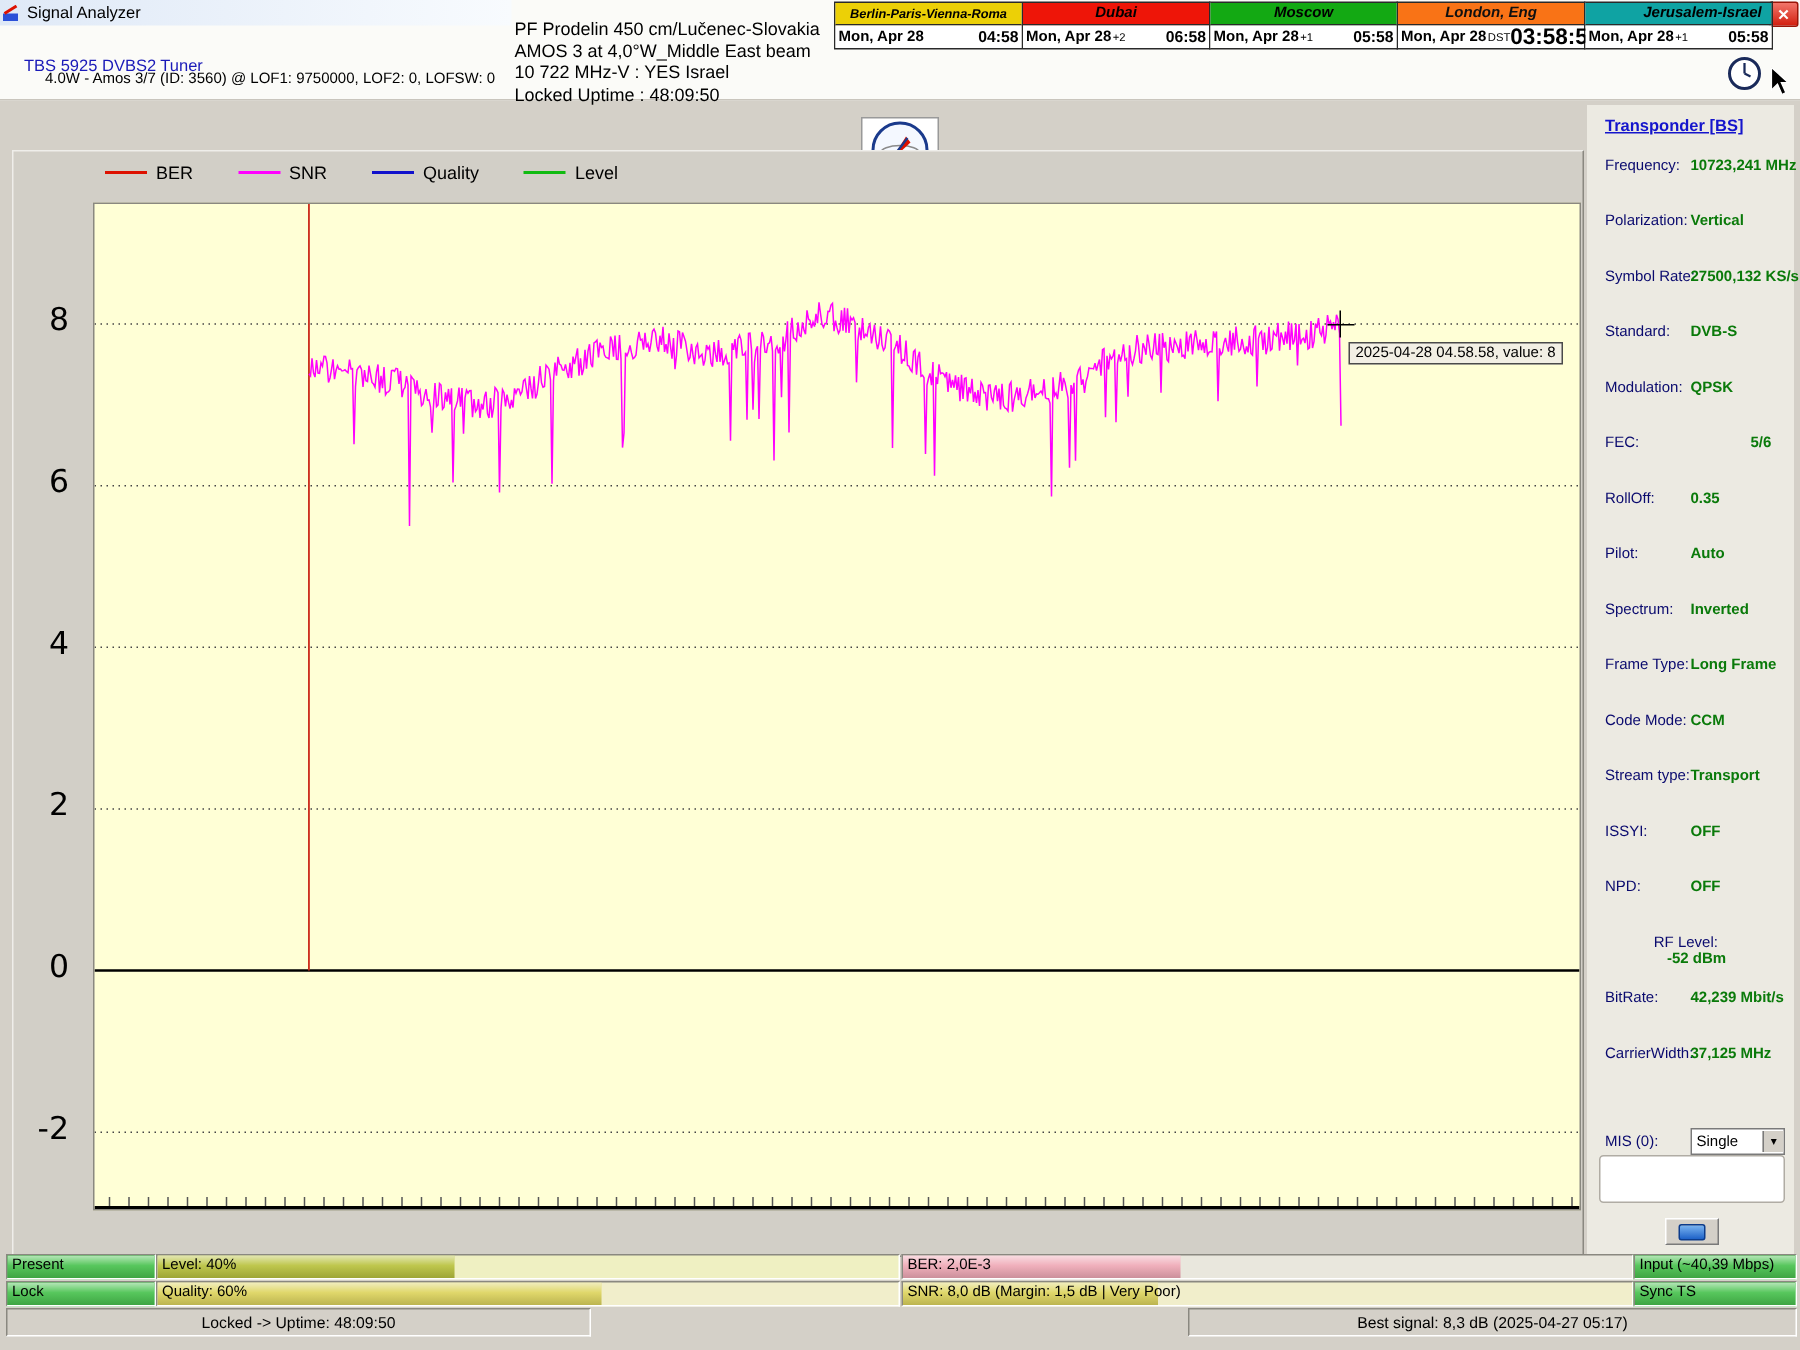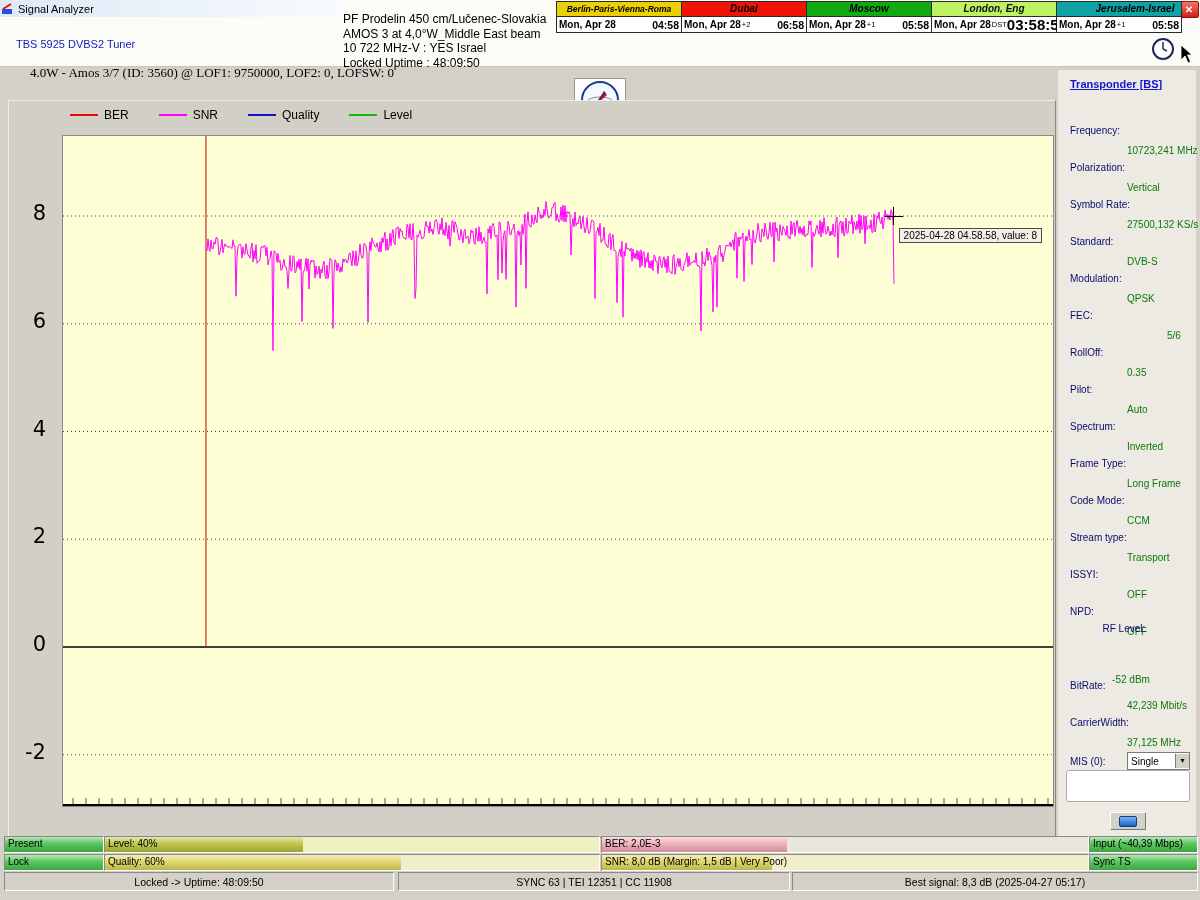--- a/index.html
+++ b/index.html
@@ -12,41 +12,41 @@
   .clock-col{width:124px;border:1px solid #2a2a2a;border-left-width:0;}
   .clock-col:first-child{border-left-width:1px;}
   .clock-city{height:14px;font-size:10px;font-weight:bold;font-style:italic;text-align:center;line-height:14px;border-bottom:1px solid #2a2a2a;overflow:hidden;white-space:nowrap;}
   .clock-body{height:15px;background:#fff;display:flex;align-items:center;padding:0 2px;font-size:10px;}
   .clock-date{font-weight:bold;white-space:nowrap;}
   .clock-offset{font-size:7.5px;margin-left:1px;flex:1;}
   .clock-time{font-weight:bold;font-size:10.5px;white-space:nowrap;}
   .wall-clock{position:absolute;left:1151px;top:37px;}
   .mouse-arrow{position:absolute;left:1180px;top:45px;}
   .tuner-title{position:absolute;left:16px;top:38px;font-size:11px;font-weight:normal;color:#1a1ab8;}
-  .tuner-sub{position:absolute;left:30px;top:65px;font-size:13px;font-family:Liberation Serif, serif;}
+  .tuner-sub{position:absolute;left:30px;top:47px;font-size:10px;}
   .tabs{position:absolute;left:8px;top:78px;display:flex;}
   .tab{width:77px;height:17px;font-size:10.5px;text-align:center;line-height:16px;background:#d4d0c8;border:1px solid;border-color:#fff #7a7a7a #7a7a7a #fff;margin-right:1px;cursor:pointer;border-radius:2px 2px 0 0;}
   .tab.active{background:#c2beb6;border-color:#7a7a7a #fff #fff #7a7a7a;font-weight:bold;}
   .logo{position:absolute;left:574px;top:78px;width:50px;height:58px;background:#fff;border:1px solid #999;text-align:center;}
   .logo-text{display:inline-block;color:#cc1111;font-size:6.5px;font-weight:bold;border:1px solid #cc1111;padding:0 1px;margin-top:1px;}
   .chart-panel{position:absolute;left:8px;top:100px;width:1046px;height:736px;background:#d2cfc7;border:1px solid;border-color:#efeeea #8a8880 #8a8880 #efeeea;}
   .legend{position:absolute;left:70px;top:107px;display:flex;gap:30px;align-items:center;height:15px;}
   .legend-item{display:flex;align-items:center;gap:6px;font-size:12px;}
   .legend-line{width:28px;height:0;border-top:2px solid;}
   .plot{position:absolute;left:62px;top:135px;width:990px;height:670px;background:#ffffd6;border:1px solid #8a8880;}
   .plot svg{position:absolute;left:0;top:0;}
   .ylabels{position:absolute;left:0;top:135px;width:56px;height:670px;}
   .ylabel{position:absolute;right:10px;font-size:21px;font-family:"DejaVu Sans",sans-serif;}
   .tooltip{position:absolute;background:#f2efe4;border:1px solid #4a4a4a;font-size:10px;padding:1px 4px;white-space:nowrap;z-index:5;}
   .cross{position:absolute;background:#000;z-index:4;}
   .right-panel{position:absolute;left:1058px;top:70px;width:138px;height:766px;background:#eceae2;}
   .tp-title{position:absolute;left:12px;top:8px;color:#1515cc;font-size:11px;font-weight:bold;text-decoration:underline;}
   .tp-row{position:absolute;left:12px;width:122px;display:flex;font-size:10px;white-space:nowrap;align-items:center;}
   .tp-label{color:#0a0a6e;width:57px;flex:none;}
-  .tp-value{color:#0a7a0a;font-weight:normal;margin-top:40px;}
+  .tp-value{color:#0a7a0a;font-weight:bold;}
   .mis-select{width:58px;height:16px;background:#fff;border:1px solid #7a7a7a;display:flex;align-items:center;justify-content:space-between;font-size:10px;padding-left:3px;cursor:pointer;}
   .mis-arrow{width:13px;height:14px;background:#d4d0c8;border-left:1px solid #7a7a7a;text-align:center;line-height:13px;font-size:8px;flex:none;}
   .wbox{position:absolute;left:8px;top:700px;width:122px;height:30px;background:#fff;border:1px solid #b0aca4;border-radius:3px;}
   .tp-btn{position:absolute;left:52px;top:742px;width:34px;height:16px;background:#d4d0c8;border:1px solid;border-color:#fff #7a7a7a #7a7a7a #fff;display:flex;align-items:center;justify-content:center;cursor:pointer;}
   .blue-ico{width:16px;height:9px;background:linear-gradient(180deg,#7ab4f0,#1e62c8);border:1px solid #0c3c8c;border-radius:2px;}
   .seg{position:absolute;height:15px;border:1px solid;border-color:#8a8880 #fff #fff #8a8880;overflow:hidden;}
   .segfill{position:absolute;left:0;top:0;bottom:0;}
   .gloss{background-image:linear-gradient(180deg,rgba(255,255,255,.6),rgba(255,255,255,.08) 45%,rgba(0,0,0,.15));}
   .seglabel{position:absolute;left:3px;top:0;line-height:13px;font-size:10px;white-space:nowrap;z-index:2;}
   .statusbar-cell{position:absolute;top:872px;height:17px;border:1px solid;border-color:#8a8880 #fff #fff #8a8880;font-size:10.5px;display:flex;align-items:center;justify-content:center;background:#d4d0c8;}
@@ -94,21 +94,21 @@
       </div>
       <div class="clock-col">
         <div class="clock-city" style="background: rgb(19, 169, 19); color: rgb(0, 0, 0);">Moscow</div>
         <div class="clock-body">
           <span class="clock-date">Mon, Apr 28</span>
           <sup class="clock-offset">+1</sup>
           <span class="clock-time">05:58</span>
         </div>
       </div>
       <div class="clock-col">
-        <div class="clock-city" style="background: #bef264; color: rgb(16, 16, 16);">London, Eng</div>
+        <div class="clock-city" style="background: #f97316; color: rgb(16, 16, 16);">London, Eng</div>
         <div class="clock-body">
           <span class="clock-date">Mon, Apr 28</span>
           <sup class="clock-offset">DST</sup>
           <span class="clock-time" style="font-size: 15px;">03:58:58</span>
         </div>
       </div>
       <div class="clock-col">
         <div class="clock-city" style="background: rgb(15, 163, 163); color: rgb(0, 0, 0); padding-left: 32px;">Jerusalem-Israel</div>
         <div class="clock-body">
           <span class="clock-date">Mon, Apr 28</span>
@@ -377,16 +377,15 @@
         <div class="segfill gloss" style="width: 35%; background-color: rgb(221, 212, 94);"></div>
         <span class="seglabel">SNR: 8,0 dB (Margin: 1,5 dB | Very Poor)</span>
       </div>
       <div class="seg" style="left: 1089px; top: 854px; width: 107px; background-color: rgb(73, 194, 79);">
         <div class="segfill gloss" style="width: 100%; background-color: rgb(73, 194, 79);"></div>
         <span class="seglabel">Sync TS</span>
       </div>
     </div>
 
   <div class="statusbar-cell" style="left:4px;width:388px;">Locked -&gt; Uptime: 48:09:50</div>
-  <div class="statusbar-cell" style="left:398px;width:390px;">SYNC 63 | TEI 12351 | CC 11908</div>
   <div class="statusbar-cell" style="left:792px;width:404px;">Best signal: 8,3 dB (2025-04-27 05:17)</div>
 
 </div>
 
 </body></html>

